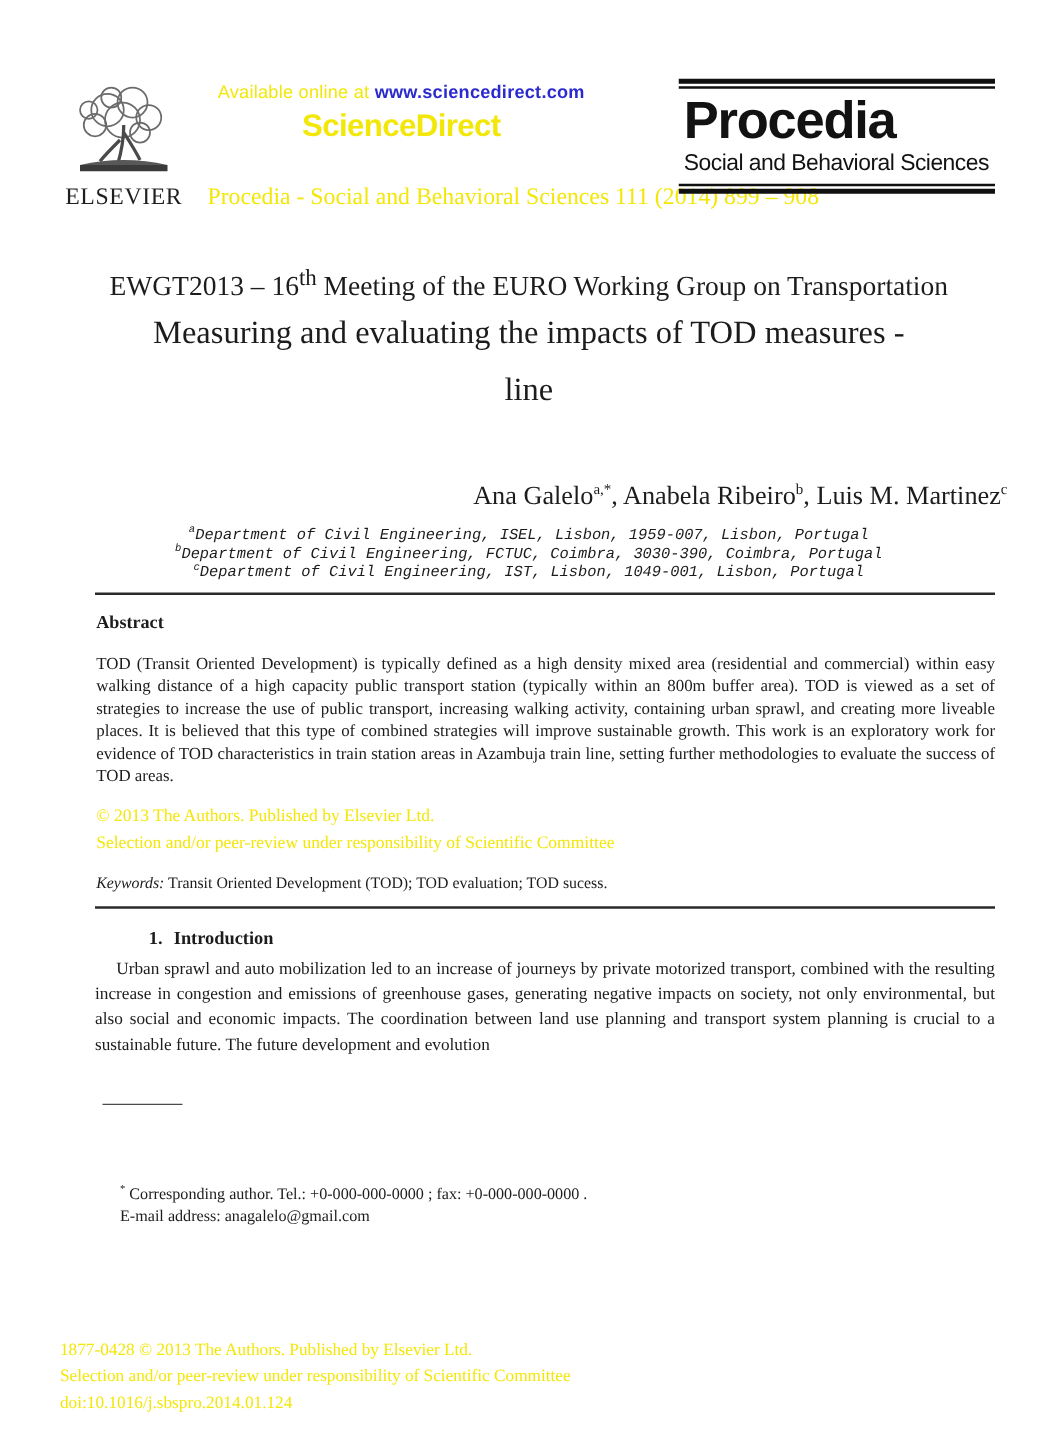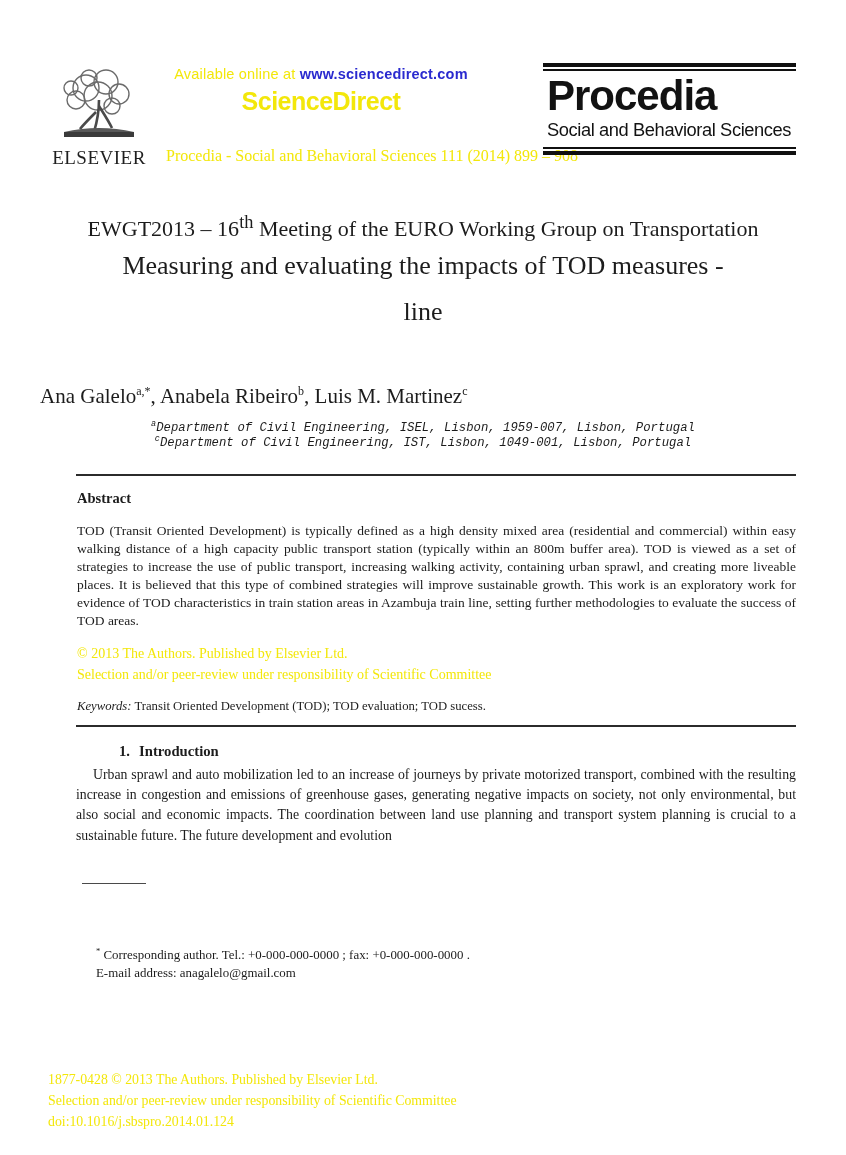--- a/index.html
+++ b/index.html
@@ -12,31 +12,31 @@
   
   .elsevier{position:absolute;left:52px;top:66px;width:94px;text-align:center;}
   .elsevier svg{display:block;margin:0 auto;}
   .elsevier-word{font-size:19px;letter-spacing:.5px;color:#1f1f1f;margin-top:1px;font-family:"Liberation Serif",serif;}
 
   .head-center{position:absolute;left:166px;top:66px;width:310px;text-align:center;}
   .avail{font-size:14.5px;letter-spacing:.2px;}
   .avail .yellow-txt{color:var(--accent);}
   .avail a{color:var(--link);text-decoration:none;font-weight:bold;}
   .sd-logo{font-size:25px;font-weight:bold;color:var(--accent);margin-top:5px;letter-spacing:-.5px;}
-  .journal-line{font-family:"Liberation Serif",serif;font-size:16px;color:var(--accent);margin-top:31px;white-space:nowrap;}
+  .journal-line{font-family:"Liberation Serif",serif;font-size:19px;color:var(--accent);margin-top:31px;white-space:nowrap;}
 
   .procedia-box{position:absolute;left:543px;top:63px;width:253px;border-top:4px solid #101010;border-bottom:4px solid #101010;}
   .procedia-inner{margin:2px 0;border-top:2px solid #101010;border-bottom:2px solid #101010;padding:4px 5px 6px 4px;}
   .procedia-title{font-size:42px;font-weight:bold;line-height:1.02;letter-spacing:-1px;color:#121212;}
   .procedia-sub{font-size:18.3px;color:#121212;text-align:right;margin-top:1px;letter-spacing:-.4px;white-space:nowrap;}
 
   
   .conference{position:absolute;left:40px;top:216px;width:766px;text-align:center;font-size:22px;}
   .paper-title{position:absolute;left:30px;top:243px;width:786px;text-align:center;font-size:26px;line-height:45.5px;}
-  .authors{position:absolute;left:40px;top:384px;width:766px;text-align:left;font-size:21px;}
+  .authors{position:absolute;left:40px;top:384px;width:766px;text-align:right;font-size:21px;}
   .authors sup{font-size:12px;}
   .affils{position:absolute;left:40px;top:421px;width:766px;text-align:center;font-style:italic;font-size:12.3px;line-height:14.8px;font-family:Liberation Mono, monospace;}
   .affils sup{font-size:8.5px;}
   sup{vertical-align:super;line-height:0;}
 
   
   .rule{position:absolute;height:1.6px;background:#2b2b2b;}
   .rule1{left:76px;top:474px;width:720px;}
   .rule2{left:76px;top:725px;width:720px;}
   .fn-rule{position:absolute;left:82px;top:883px;width:64px;height:1.3px;background:#4a4a4a;}
@@ -107,20 +107,21 @@
 
   <div class="paper-title">
     <div>Measuring and evaluating the impacts of TOD measures -</div>
     <div>line</div>
   </div>
 
   <div class="authors"><span>Ana Galelo</span><sup>a,*</sup><span>, </span><span>Anabela Ribeiro</span><sup>b</sup><span>, </span><span>Luis M. Martinez</span><sup>c</sup></div>
 
   <div class="affils">
     <div><sup>a</sup><span>Department of Civil Engineering, ISEL, Lisbon, 1959-007, Lisbon, Portugal</span></div>
+    <div><sup>b</sup><span>Department of Civil Engineering, FCTUC, Coimbra, 3030-390, Coimbra, Portugal</span></div>
     <div><sup>c</sup><span>Department of Civil Engineering, IST, Lisbon, 1049-001, Lisbon, Portugal</span></div>
   </div>
 
   <div class="rule rule1"></div>
 
   <div class="abs-head">Abstract</div>
   <div class="abs-body">TOD (Transit Oriented Development) is typically defined as a high density mixed area (residential and commercial) within easy walking distance of a high capacity public transport station (typically within an 800m buffer area).  TOD is viewed as a set of strategies to increase the use of public transport, increasing walking activity, containing urban sprawl, and creating more liveable places. It is believed that this type of combined strategies will improve sustainable growth. This work is an exploratory work for evidence of TOD characteristics in train station areas in Azambuja train line, setting further methodologies to evaluate the success of TOD areas.</div>
 
   <div class="copyright">
     <div>© 2013 The Authors. Published by Elsevier Ltd.</div>

